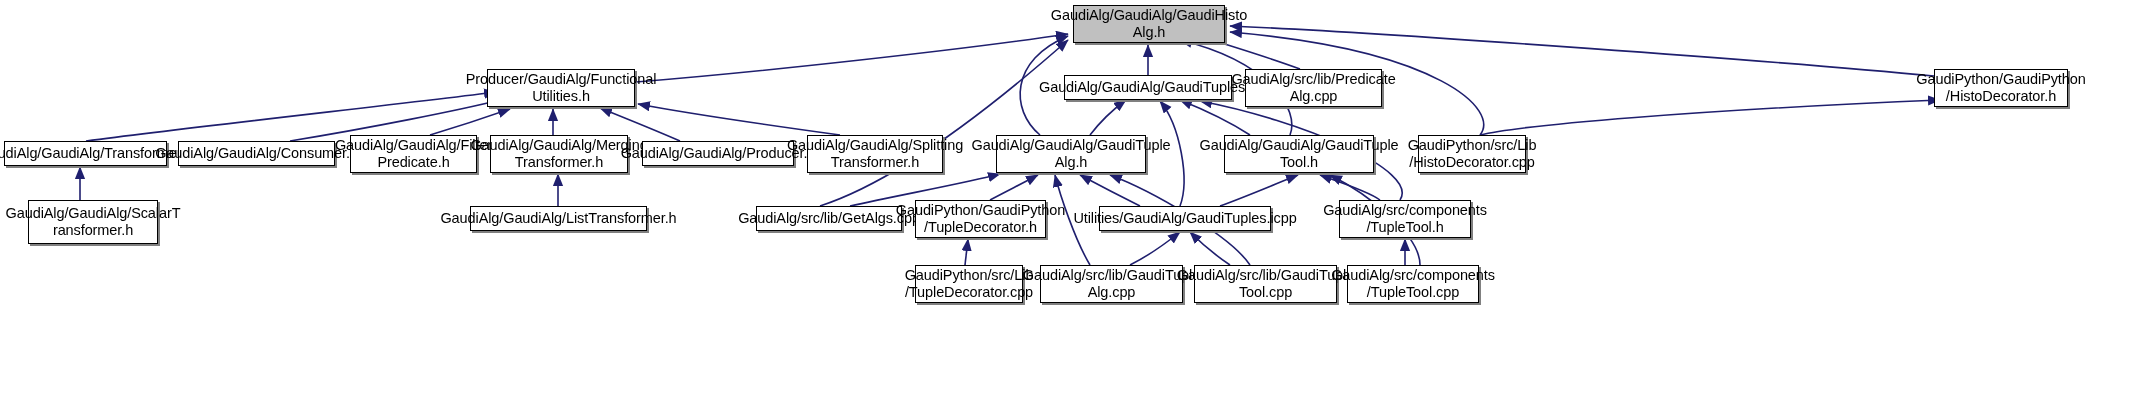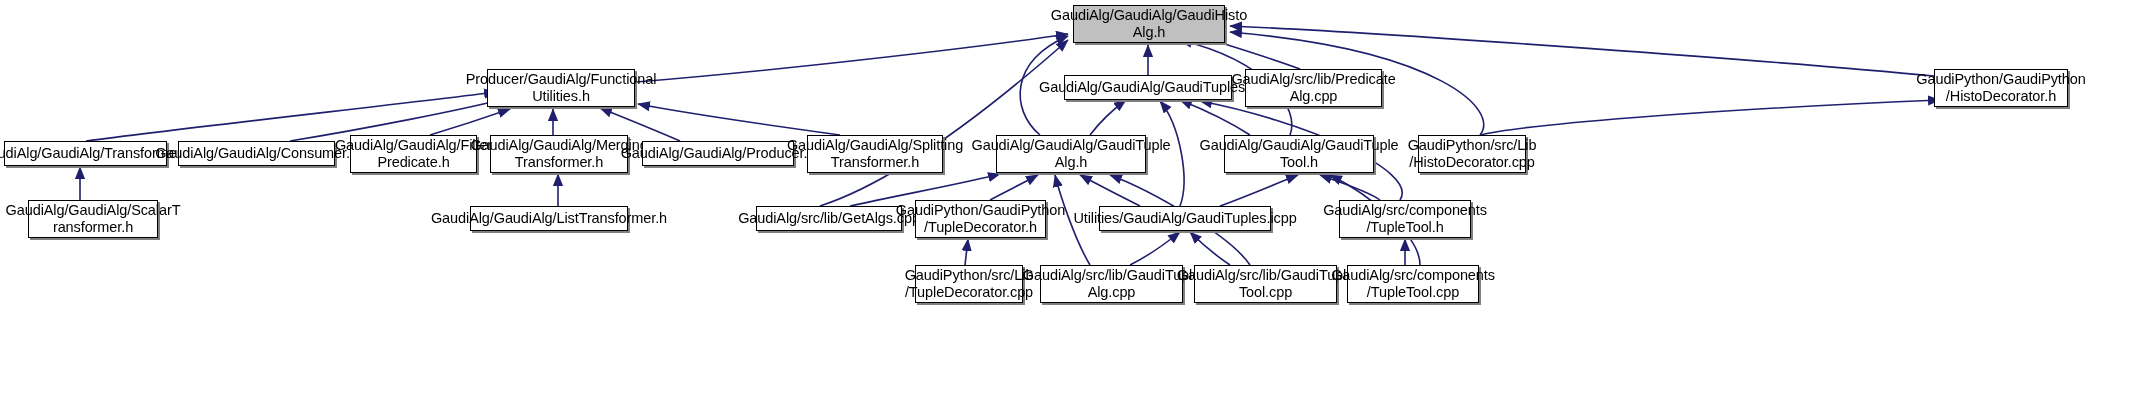--- a/index.html
+++ b/index.html
@@ -115,23 +115,23 @@
 Transformer.h</span></div>
       <div class="node" style="left: 642px; top: 141px; width: 152px; height: 25px;"><span class="node-label">GaudiAlg/GaudiAlg/Producer.h</span></div>
       <div class="node" style="left: 807px; top: 135px; width: 136px; height: 38px;"><span class="node-label">GaudiAlg/GaudiAlg/Splitting
 Transformer.h</span></div>
       <div class="node" style="left: 996px; top: 135px; width: 150px; height: 38px;"><span class="node-label">GaudiAlg/GaudiAlg/GaudiTuple
 Alg.h</span></div>
       <div class="node" style="left: 1224px; top: 135px; width: 150px; height: 38px;"><span class="node-label">GaudiAlg/GaudiAlg/GaudiTuple
 Tool.h</span></div>
       <div class="node" style="left: 1418px; top: 135px; width: 108px; height: 38px;"><span class="node-label">GaudiPython/src/Lib
 /HistoDecorator.cpp</span></div>
-      <div class="node" style="left: 28px; top: 200px; width: 130px; height: 38px;"><span class="node-label">GaudiAlg/GaudiAlg/ScalarT
+      <div class="node" style="left: 28px; top: 200px; width: 130px; height: 44px;"><span class="node-label">GaudiAlg/GaudiAlg/ScalarT
 ransformer.h</span></div>
-      <div class="node" style="left: 470px; top: 206px; width: 158px; height: 25px;"><span class="node-label">GaudiAlg/GaudiAlg/ListTransformer.h</span></div>
+      <div class="node" style="left: 470px; top: 206px; width: 177px; height: 25px;"><span class="node-label">GaudiAlg/GaudiAlg/ListTransformer.h</span></div>
       <div class="node" style="left: 756px; top: 206px; width: 146px; height: 25px;"><span class="node-label">GaudiAlg/src/lib/GetAlgs.cpp</span></div>
       <div class="node" style="left: 915px; top: 200px; width: 131px; height: 38px;"><span class="node-label">GaudiPython/GaudiPython
 /TupleDecorator.h</span></div>
       <div class="node" style="left: 1099px; top: 206px; width: 172px; height: 25px;"><span class="node-label">Utilities/GaudiAlg/GaudiTuples.icpp</span></div>
       <div class="node" style="left: 1339px; top: 200px; width: 132px; height: 38px;"><span class="node-label">GaudiAlg/src/components
 /TupleTool.h</span></div>
       <div class="node" style="left: 915px; top: 265px; width: 108px; height: 38px;"><span class="node-label">GaudiPython/src/Lib
 /TupleDecorator.cpp</span></div>
       <div class="node" style="left: 1040px; top: 265px; width: 143px; height: 38px;"><span class="node-label">GaudiAlg/src/lib/GaudiTuple
 Alg.cpp</span></div>

